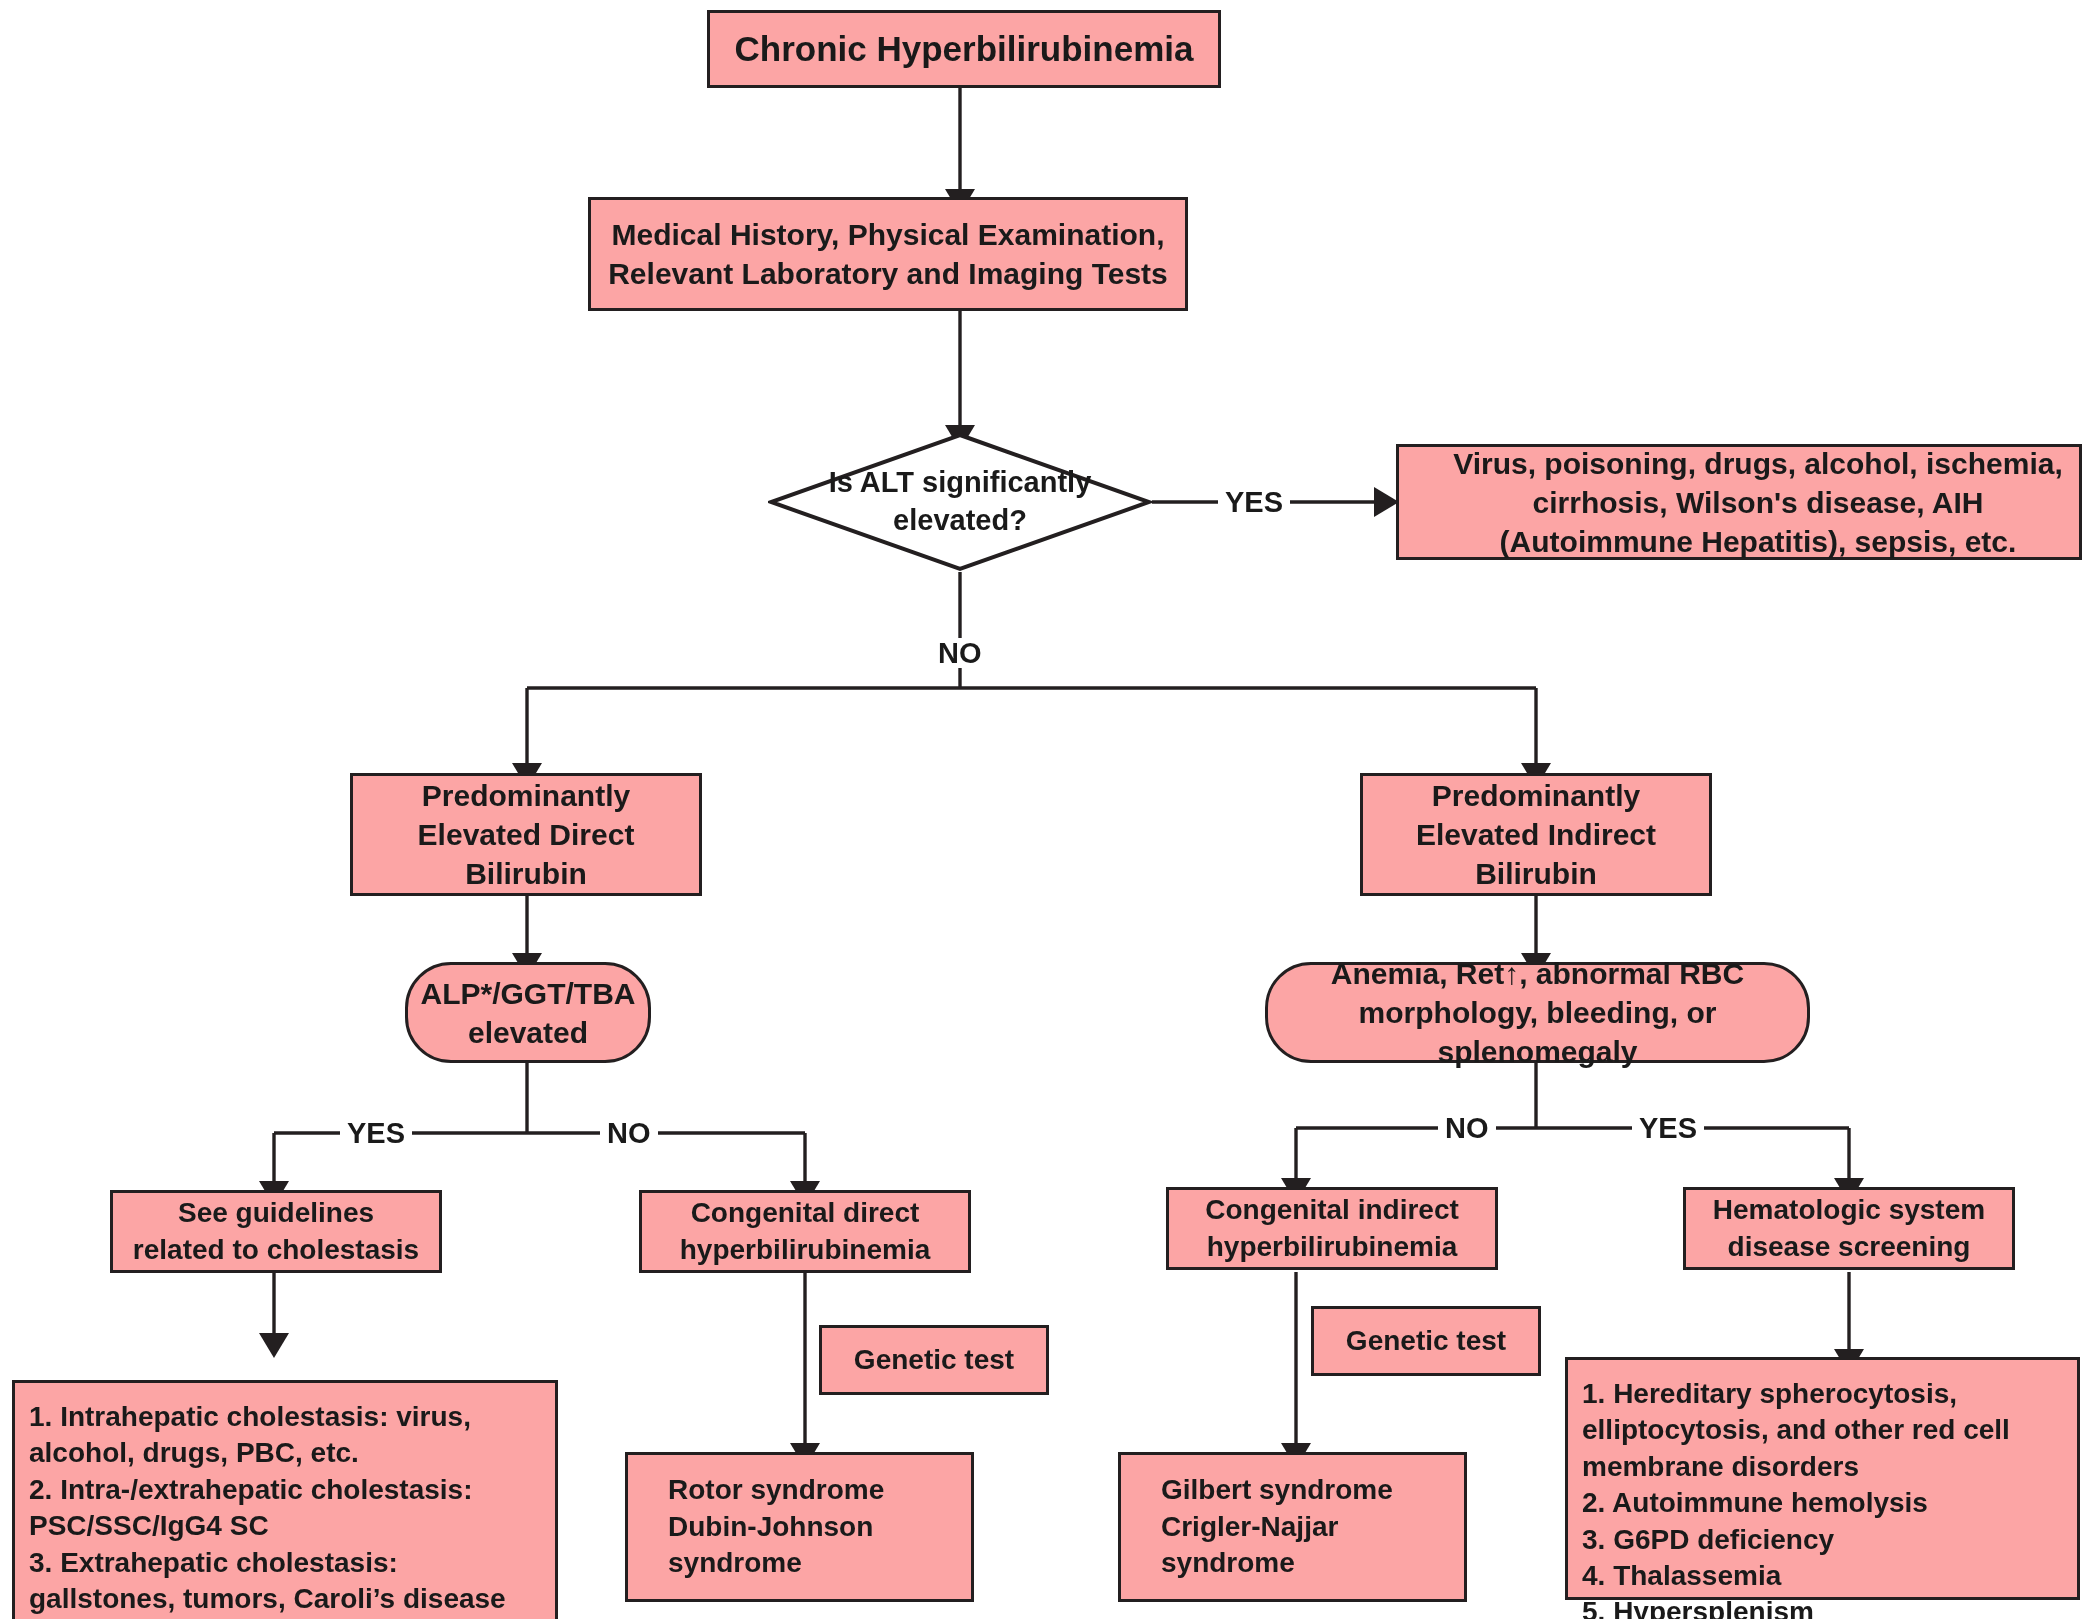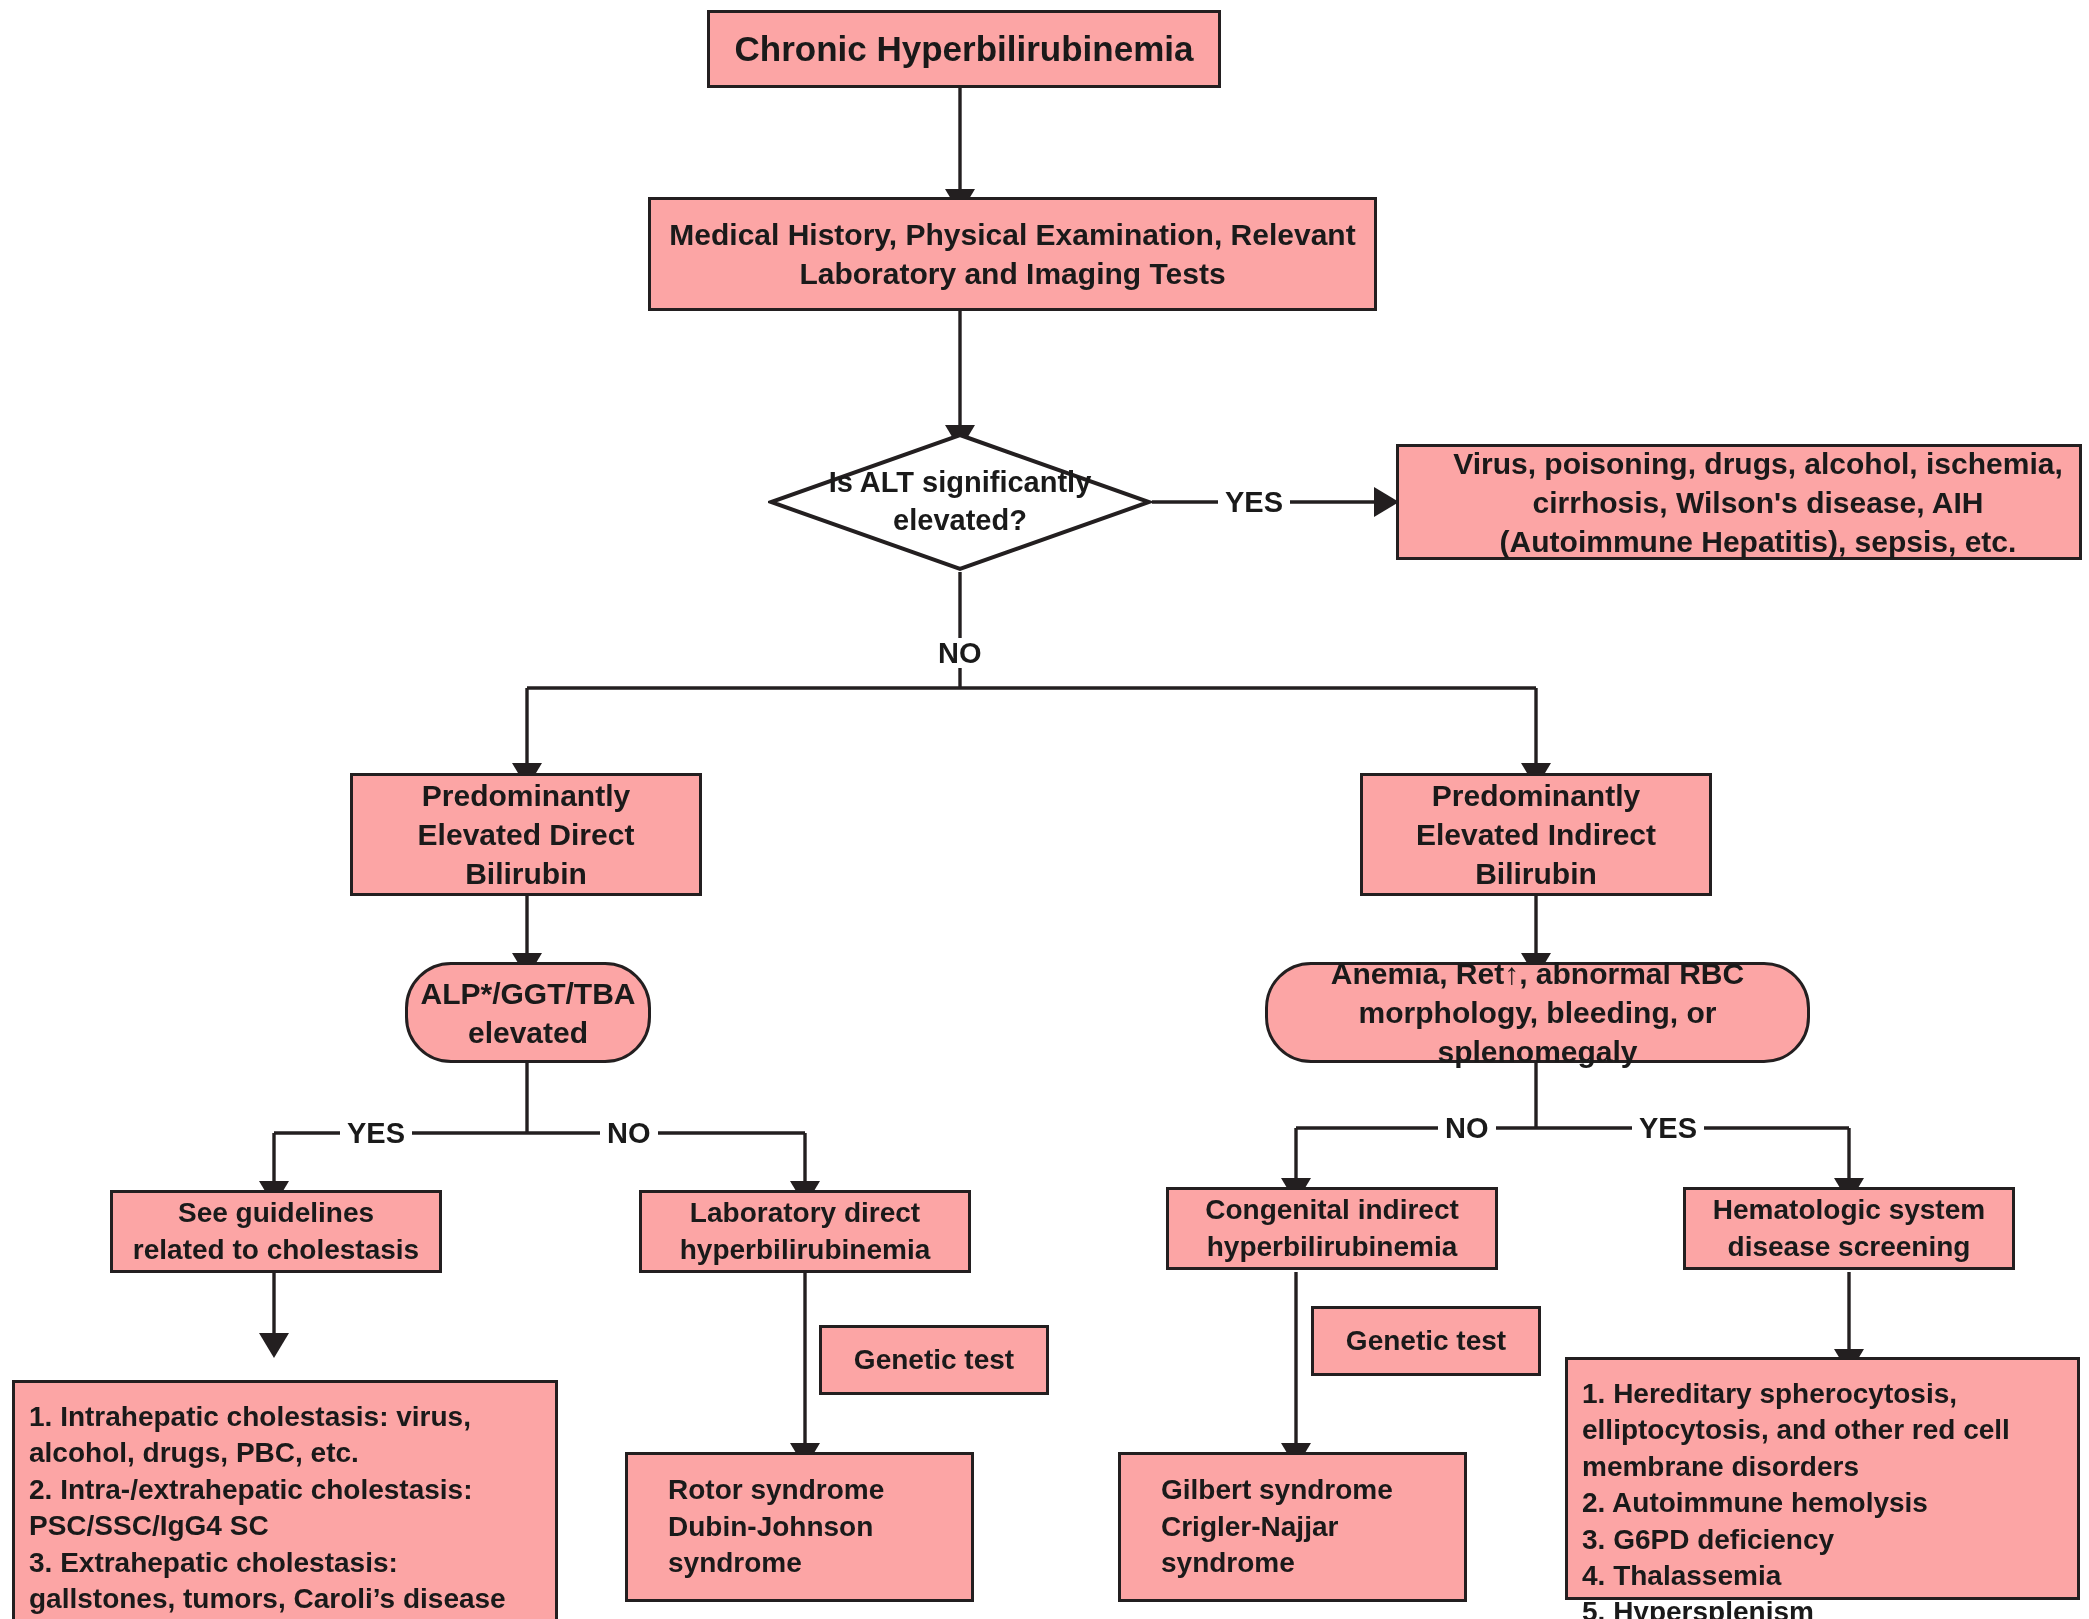--- a/index.html
+++ b/index.html
@@ -138,21 +138,21 @@
       <line x1="1296" y1="1272" x2="1296" y2="1450" marker-end="url(#ah)"></line>
 
       <line x1="1849" y1="1272" x2="1849" y2="1356" marker-end="url(#ah)"></line>
     </g>
   </svg>
 
   <div class="node t-title" style="left:707px; top:10px; width:514px; height:78px;">
     <span>Chronic Hyperbilirubinemia</span>
   </div>
 
-  <div class="node t-lg" style="left:648px; top:197px; width:729px; height:114px;align-items:center;">
+  <div class="node t-lg" style="left:588px; top:197px; width:600px; height:114px;align-items:center;">
     <span>Medical History, Physical Examination, Relevant Laboratory and Imaging Tests</span>
   </div>
 
   <div class="node diamond t-md" style="left:768px; top:432px; width:384px; height:140px;">
     <svg class="diamond-shape" viewBox="0 0 384 140" preserveAspectRatio="none">
       <polygon points="192,3 381,70 192,137 3,70" fill="#ffffff" stroke="#231f20" stroke-width="4" vector-effect="non-scaling-stroke"></polygon>
     </svg>
     <span class="diamond-label pre">Is ALT significantly elevated?</span>
   </div>
 
@@ -201,21 +201,21 @@
   <div class="edge-label t-lbl" style="left:1632px; top:1113px; height:30px;">
     <span>YES</span>
   </div>
 
   <div class="node t-sm pre" style="left:110px; top:1190px; width:332px; height:83px;">
     <span>See guidelines
 related to cholestasis</span>
   </div>
 
   <div class="node t-sm pre" style="left:639px; top:1190px; width:332px; height:83px;">
-    <span>Laboratory direct
+    <span>Congenital direct
 hyperbilirubinemia</span>
   </div>
 
   <div class="node t-sm pre" style="left:1130px; top:1187px; width:332px; height:83px;margin-left:36px;">
     <span>Congenital indirect
 hyperbilirubinemia</span>
   </div>
 
   <div class="node t-sm pre" style="left:1683px; top:1187px; width:332px; height:83px;">
     <span>Hematologic system

